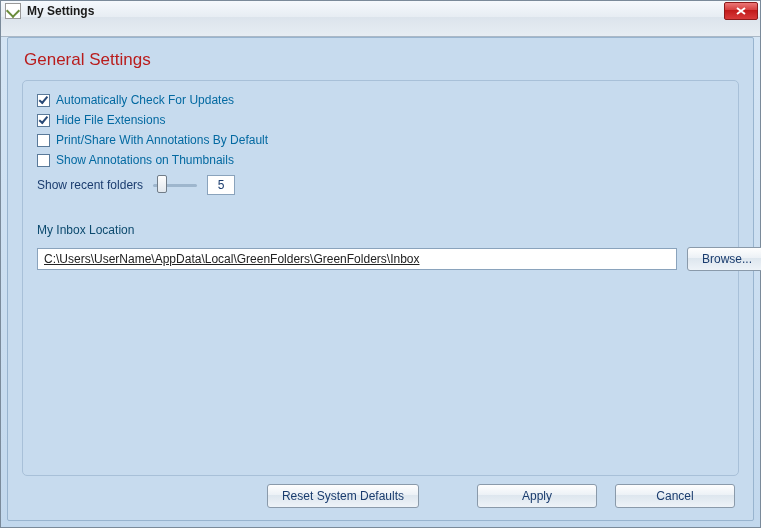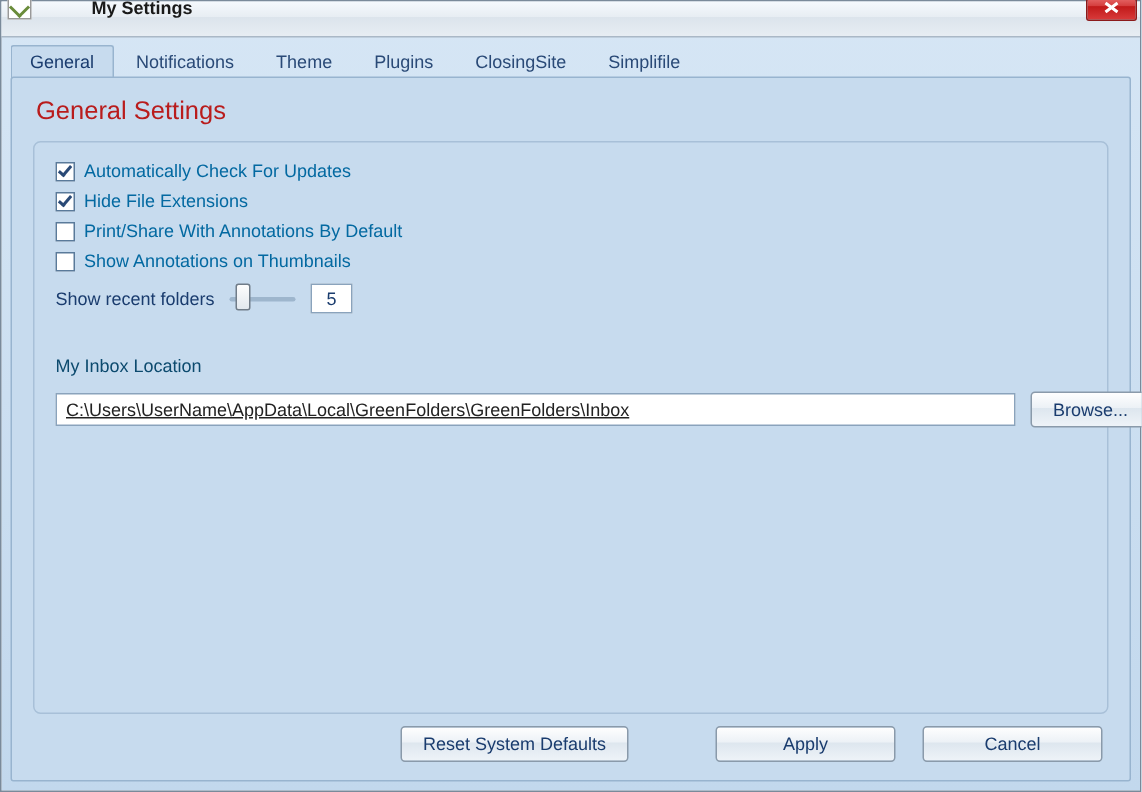--- a/index.html
+++ b/index.html
@@ -14,27 +14,26 @@
   }
   .window {
     width: 761px;
     height: 528px;
     border: 1px solid #7a8a9a;
     background: linear-gradient(to bottom, #d6e6f5 0%, #c2d8ed 100%);
     display: flex;
     flex-direction: column;
   }
   .titlebar {
-    height: 24px;
+    height: 36px;
     background: linear-gradient(to bottom, #f5f9fd 0%, #e7edf3 45%, #dce4ec 46%, #e7edf3 100%);
     border-bottom: 1px solid #aab8c6;
     display: flex;
     align-items: center;
     padding: 0 2px 16px 4px;
-    gap: 34px;
   }
   .title-icon {
     width: 16px;
     height: 16px;
     background: #fff;
     border: 1px solid #999;
     margin-right: 6px;
     position: relative;
   }
   .title-icon::after {
@@ -228,28 +227,20 @@
   <div class="titlebar">
     <span class="title-icon"></span>
     <span class="title-text">My Settings</span>
     <div class="close-btn">
       <svg width="10" height="8" viewBox="0 0 10 8">
         <path d="M1 1 L9 7 M9 1 L1 7" stroke="#fff" stroke-width="2" fill="none"></path>
       </svg>
     </div>
   </div>
 
-  <div class="tabbar">
-    <div class="tab active"><span>General</span></div>
-    <div class="tab"><span>Notifications</span></div>
-    <div class="tab"><span>Theme</span></div>
-    <div class="tab"><span>Plugins</span></div>
-    <div class="tab"><span>ClosingSite</span></div>
-    <div class="tab"><span>Simplifile</span></div>
-  </div>
 
   <div class="content-outer">
     <div class="section-title">General Settings</div>
 
     <div class="fieldset">
 
       <div class="chk-row">
         <span class="chk checked"></span>
         <span>Automatically Check For Updates</span>
       </div>

